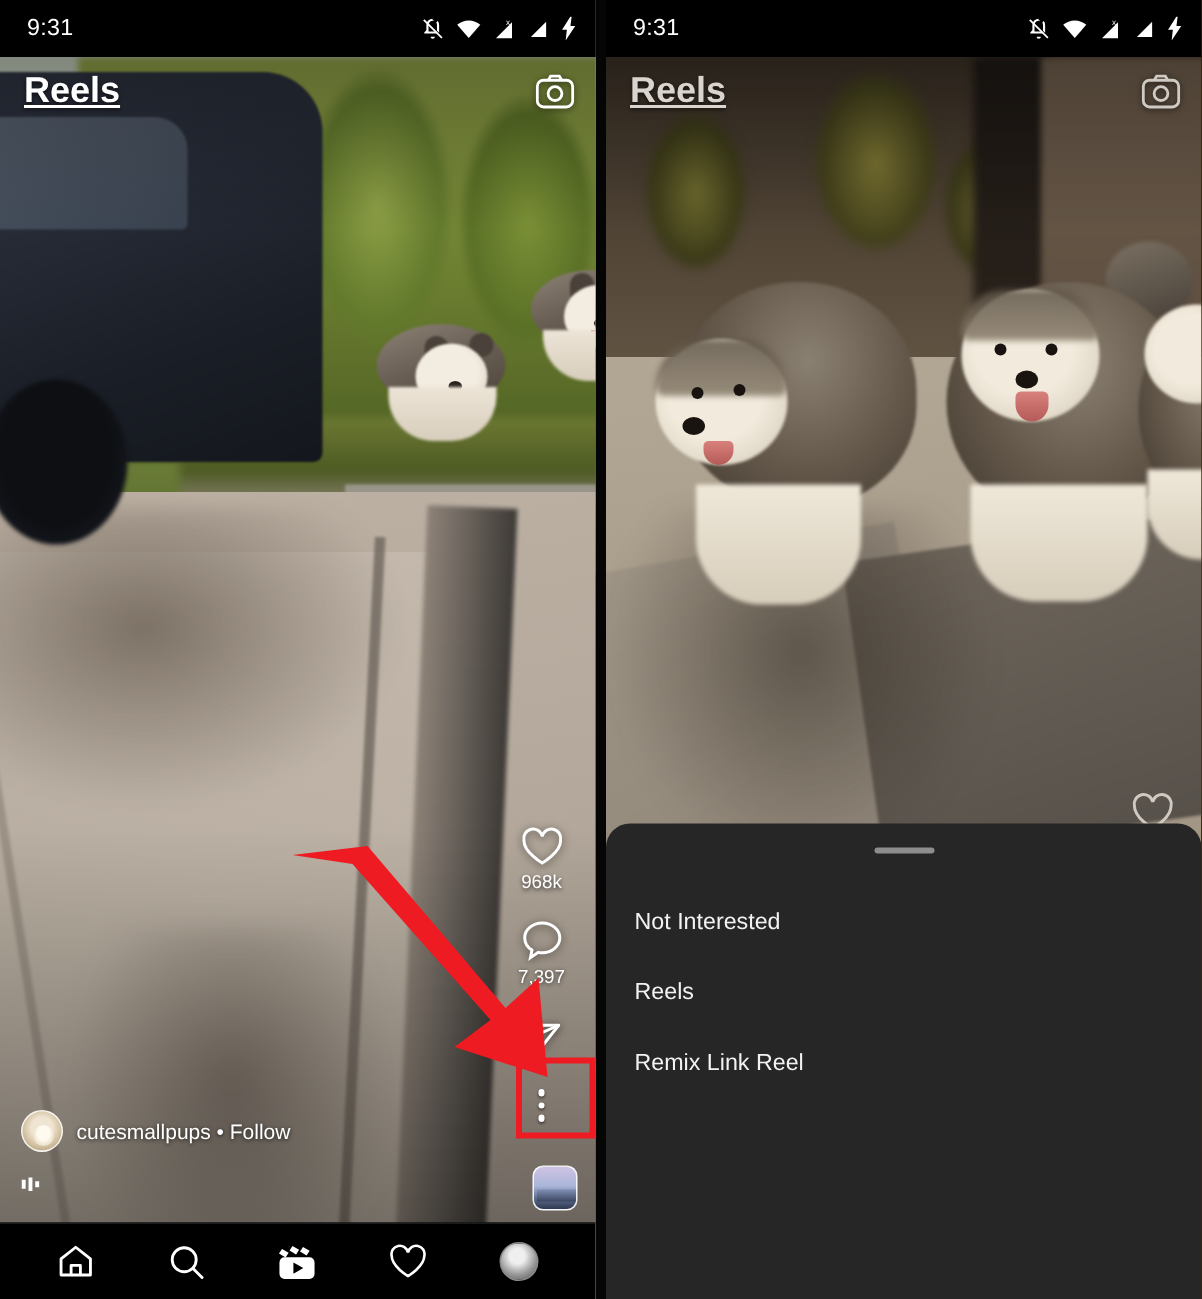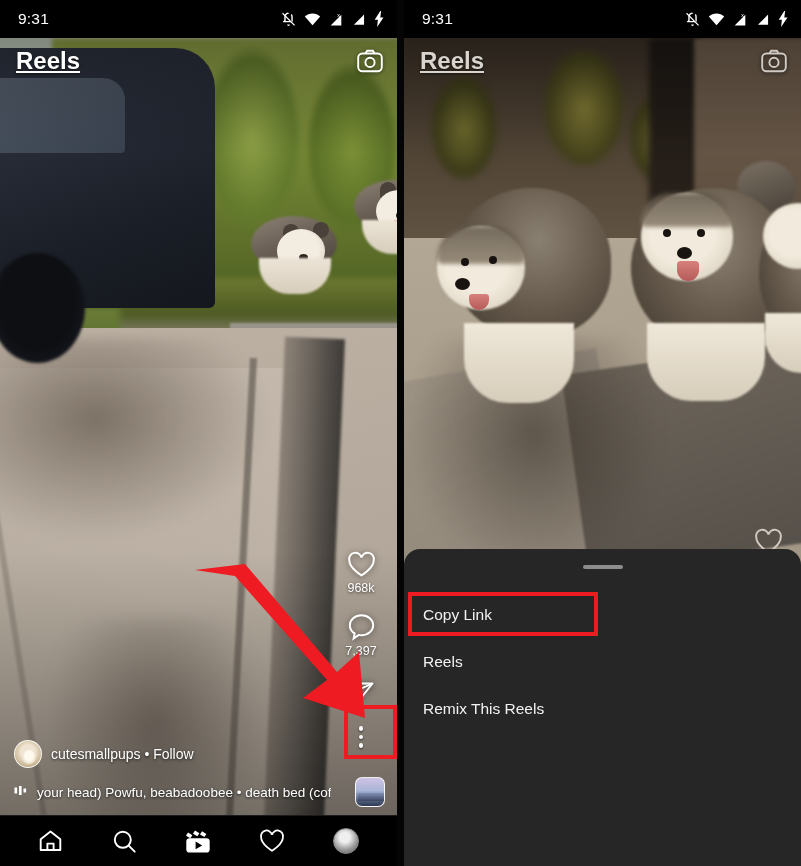--- a/index.html
+++ b/index.html
@@ -506,21 +506,20 @@
       </div>
       <div class="music-row">
         <div class="music-left">
           <span>
             <svg width="14" height="13" viewBox="0 0 14 13" fill="#fff">
               <rect x="0.5" y="3.5" width="2.6" height="6"></rect>
               <rect x="5" y="2" width="2.6" height="9"></rect>
               <rect x="9.5" y="4.5" width="2.6" height="4"></rect>
             </svg>
           </span>
-          <div class="music-text">your head)   Powfu, beabadoobee • death bed (cof</div>
         </div>
         <div class="album"></div>
       </div>
     </div>
 
     <div class="navbar">
       <div class="nav-item">
         <span>
           <svg width="25" height="24" viewBox="0 0 25 24" fill="none" stroke="#fff" stroke-width="1.9" stroke-linejoin="round">
             <path d="M2.7 10.2L12.5 2.5l9.8 7.7V21H2.7V10.2z"></path>
@@ -664,28 +663,27 @@
       <span>
         <svg width="29" height="27" viewBox="0 0 28 26" fill="none" stroke="#cfc9c0" stroke-width="1.9">
           <path d="M14 23.5S2.2 16.6 2.2 8.9A6 6 0 0 1 14 6.4 6 6 0 0 1 25.8 8.9c0 7.7-11.8 14.6-11.8 14.6z"></path>
         </svg>
       </span>
     </div>
 
     <div class="sheet">
       <div class="sheet-handle"></div>
       <div class="sheet-list">
-        <div class="sheet-item highlight">
-          <span>Copy Link</span>
-          <span class="hl-box"></span>
+        <div class="sheet-item">
+          <span>Not Interested</span>
         </div>
         <div class="sheet-item">
           <span>Reels</span>
         </div>
         <div class="sheet-item">
-          <span>Remix This Reels</span>
+          <span>Remix Link Reel</span>
         </div>
       </div>
     </div>
 
   </div>
 
 </div>
 
 </body></html>

